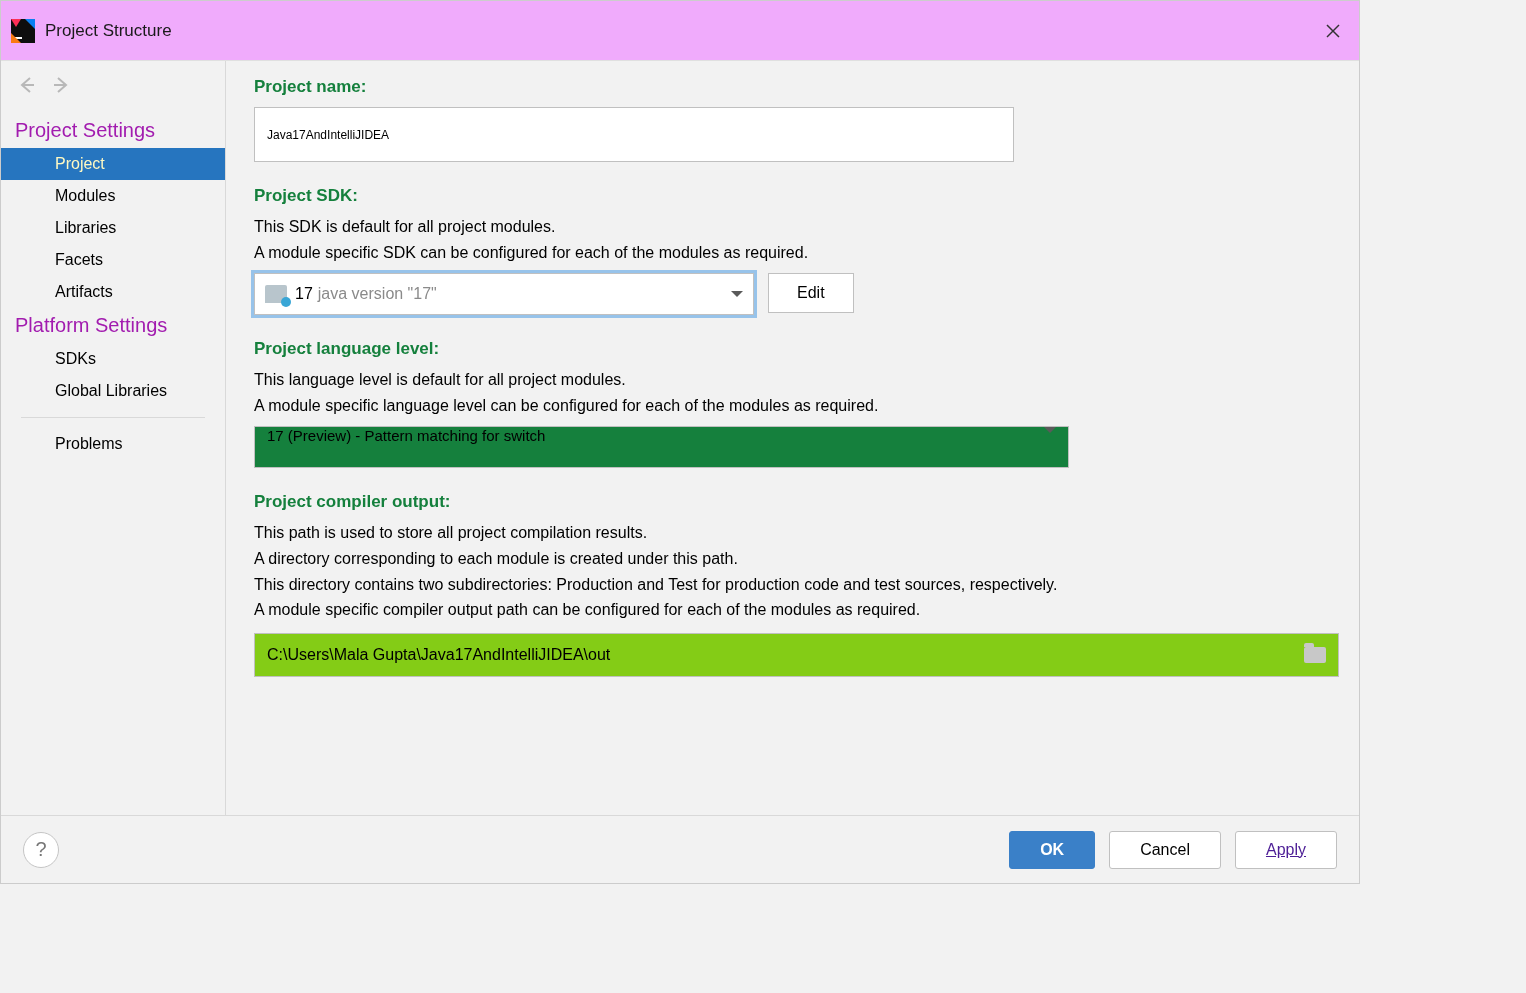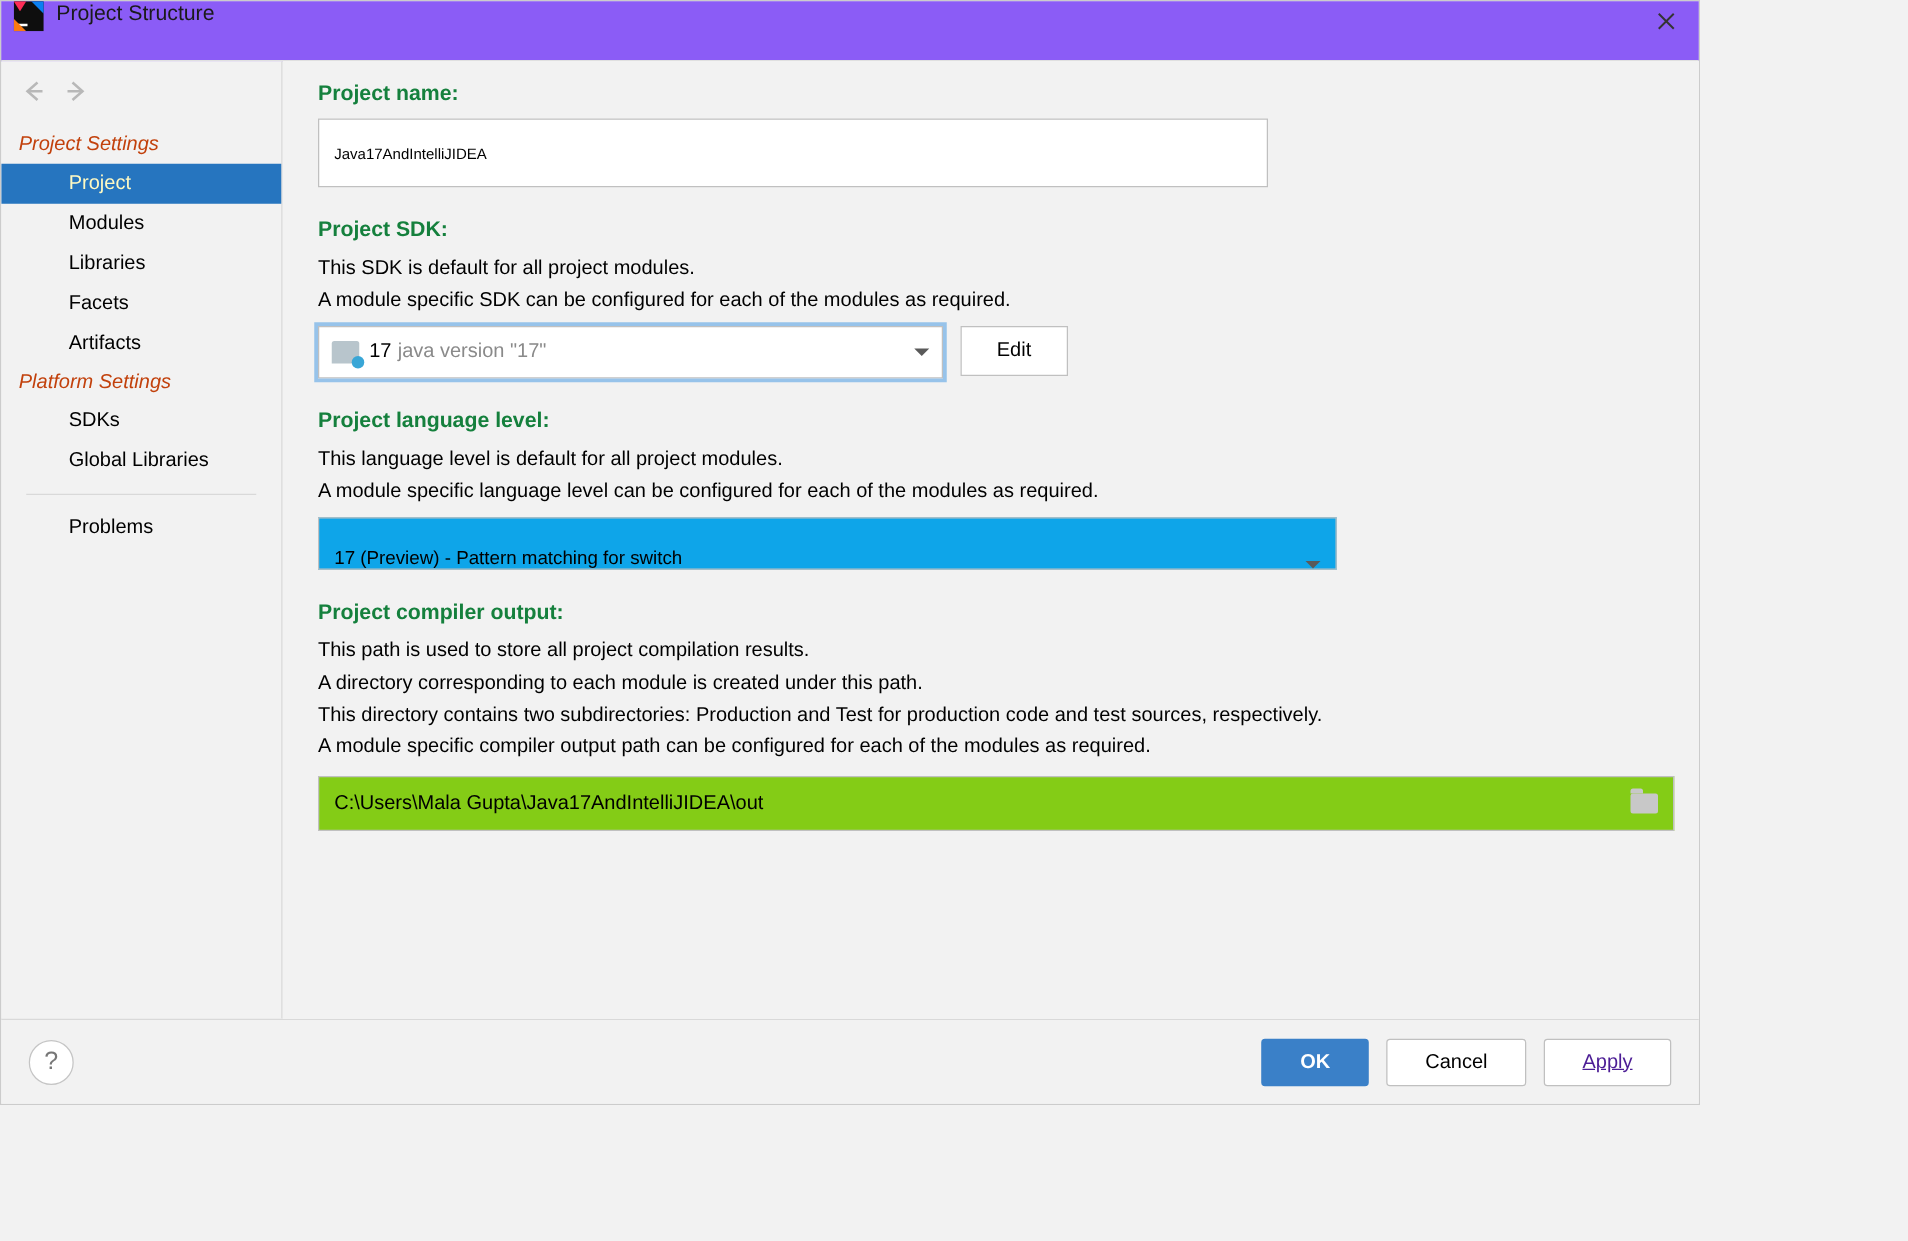--- a/index.html
+++ b/index.html
@@ -15,25 +15,25 @@
     .dialog {
       width: 1360px;
       height: 884px;
       background: #f2f2f2;
       border: 1px solid #ccc;
       display: flex;
       flex-direction: column;
       position: relative;
     }
     .titlebar {
-      height: 48px;
-      display: flex;
-      align-items: flex-start;
+      height: 60px;
+      display: flex;
+      align-items: center;
       padding: 0 10px;
-      background: #8b5cf6;
+      background: #f0abfc;
       border-bottom: 1px solid #e0e0e0;
     }
     .app-icon {
       width: 24px;
       height: 24px;
       margin-right: 10px;
       position: relative;
     }
     .title-text {
       font-size: 17px;
@@ -72,23 +72,22 @@
       width: 24px;
       height: 24px;
       display: flex;
       align-items: center;
       justify-content: center;
       cursor: pointer;
       color: #b0b0b0;
     }
     .sidebar-section-header {
       padding: 6px 14px;
-      font-size: 16px;
-      color: #c2410c;
-      font-style: italic;
+      font-size: 20px;
+      color: #a21caf;
     }
     .sidebar-item {
       padding: 7px 14px 7px 54px;
       font-size: 16px;
       color: #000;
       cursor: pointer;
     }
     .sidebar-item.selected {
       background: #2675bf;
       color: #fef9c3;
@@ -170,23 +169,23 @@
       background: #fff;
       border: 1px solid #c0c0c0;
       font-size: 16px;
       cursor: pointer;
       font-family: inherit;
     }
     .lang-combo {
       width: 815px;
       height: 42px;
       border: 1px solid #c0c0c0;
-      background: #0ea5e9;
-      display: flex;
-      align-items: flex-end;
+      background: #15803d;
+      display: flex;
+      align-items: flex-start;
       padding: 0 12px;
       cursor: pointer;
       margin-top: 8px;
     }
     .lang-combo .combo-chevron { margin-left: auto; }
     .output-field {
       width: 1085px;
       height: 44px;
       border: 1px solid #c0c0c0;
       background: #84cc16;

